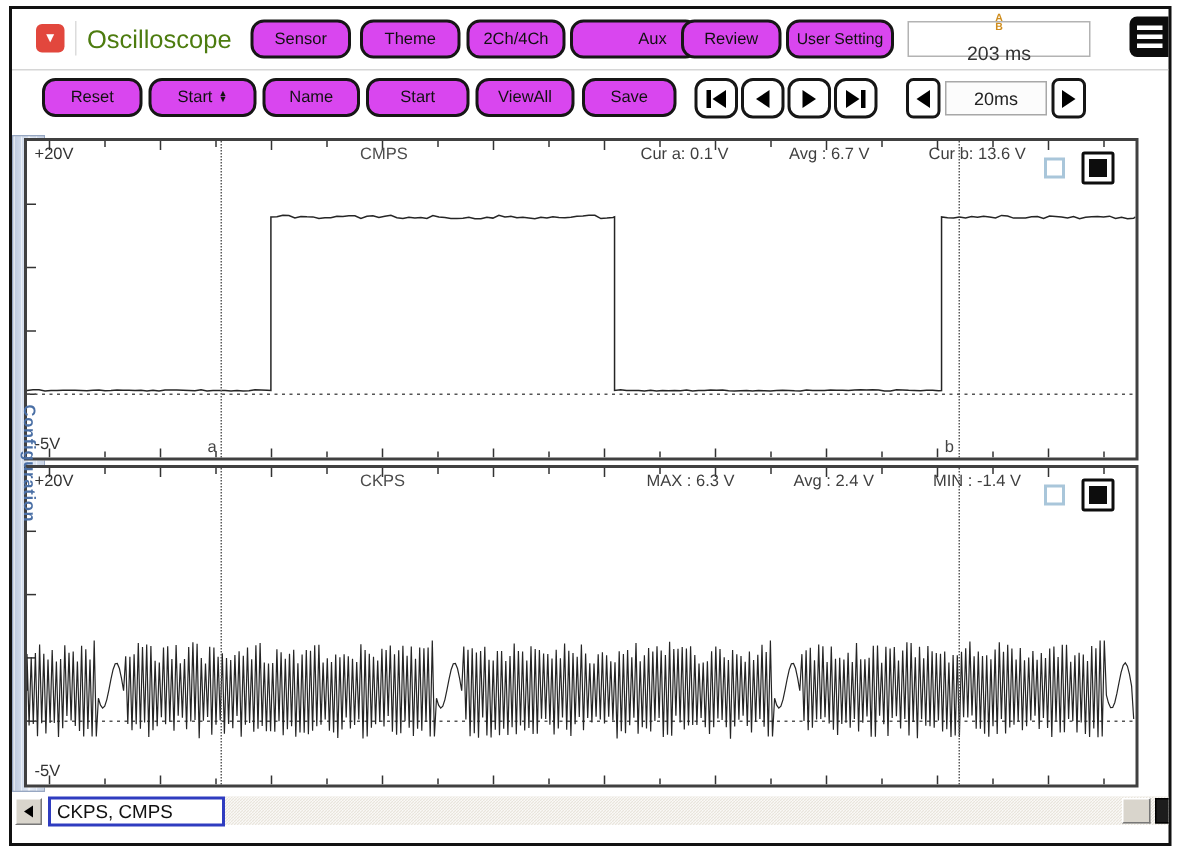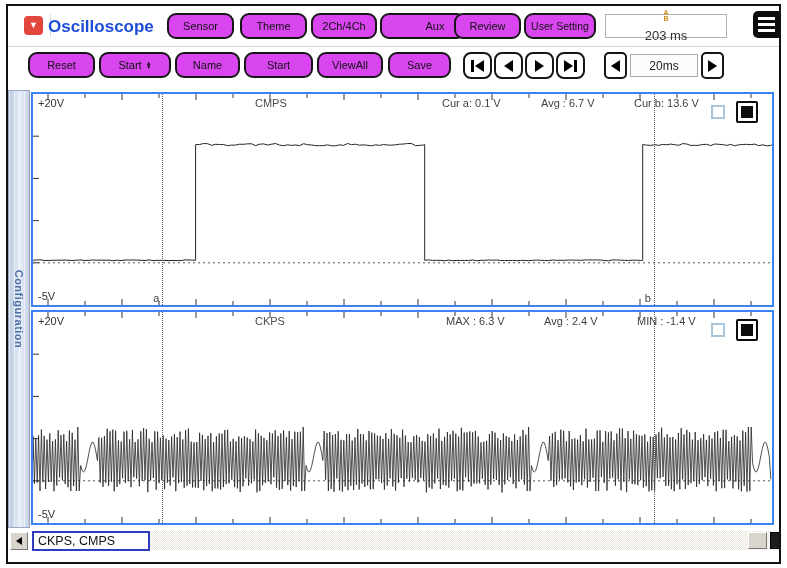--- a/index.html
+++ b/index.html
@@ -6,21 +6,21 @@
   .stage{position:relative;width:787px;height:568px;background:#fff;
          font-family:"Liberation Sans",sans-serif;color:#222;}
   .window{position:absolute;left:6px;top:4px;right:6px;bottom:4px;
           border:2px solid #111;background:#fff;overflow:hidden;}
 
   
   .appicon{position:absolute;left:16px;top:10px;width:19px;height:19px;background:#e2473d;
            border-radius:4px;display:flex;align-items:center;justify-content:center;
            color:#fff;font-size:9px;line-height:1;cursor:pointer;}
   .vdiv{position:absolute;left:42px;top:8px;width:1px;height:23px;background:#dcdcdc;}
-  .apptitle{position:absolute;left:40px;top:11px;font-size:17px;font-weight:bold;color:#1d4ed8;}
+  .apptitle{position:absolute;left:50px;top:11px;font-size:17px;font-weight:normal;color:#4d7c0f;}
   .btn{position:absolute;height:26px;border:2px solid #161616;border-radius:9px;background:#d946ef;
        font-family:"Liberation Sans",sans-serif;font-size:11px;color:#111;display:flex;
        align-items:center;justify-content:center;gap:4px;padding:0;cursor:pointer;box-sizing:border-box;}
   .spin{display:flex;flex-direction:column;line-height:4px;font-size:6px;color:#111;}
   .hr1{position:absolute;left:0;right:0;top:40px;height:1px;background:#d6d6d6;}
   .timebox{position:absolute;left:597px;top:8px;width:122px;height:24px;border:1px solid #b3b3b3;
            background:#fff;display:flex;align-items:center;justify-content:center;gap:6px;
            font-size:13px;color:#333;box-sizing:border-box;flex-direction:column;}
   .abicon{display:flex;flex-direction:column;align-items:center;line-height:6px;
           font-size:7px;font-weight:bold;color:#cf8d1d;}
@@ -48,21 +48,21 @@
   .sidebar{position:absolute;left:0;top:84px;width:22px;height:438px;box-sizing:border-box;
            border:1px solid #97a7c2;cursor:pointer;
            background:linear-gradient(90deg,#bcc9df 0%,#e7eef8 55%,#c6d2e5 100%);}
   .sidebar:after{content:"";position:absolute;inset:0;
            background:repeating-linear-gradient(90deg,rgba(255,255,255,.55) 0 1px,transparent 1px 5px);}
   .sidebar span{position:absolute;left:4px;top:50%;transform:translateY(-50%);
            writing-mode:vertical-rl;font-size:11px;font-weight:bold;color:#4a6fa5;
            letter-spacing:.5px;z-index:2;}
 
   
-  .panel{position:absolute;left:23px;width:743px;height:215px;border:2px solid #3b82f6;
+  .panel{position:absolute;left:8px;width:743px;height:215px;border:2px solid #404040;
          background:#fff;box-sizing:border-box;}
   .wave{position:absolute;left:0;top:0;}
   .plabel{position:absolute;font-size:11px;color:#333;z-index:3;}
   .ptitle{position:absolute;font-size:11px;color:#4c4c4c;z-index:3;}
   .pstat{position:absolute;top:3px;font-size:11px;color:#3f3f3f;white-space:nowrap;z-index:3;}
   .cursor-line{position:absolute;top:0;bottom:0;width:0;border-left:1px dotted #5a5a5a;z-index:2;}
   .cursor-tag{position:absolute;bottom:1px;font-size:11px;color:#444;z-index:3;}
   .cb-blue{position:absolute;left:678px;top:11px;width:14px;height:14px;border:2px solid #a9c6da;
            background:#fff;box-sizing:border-box;cursor:pointer;z-index:3;}
   .cb-black{position:absolute;left:703px;top:7px;width:22px;height:22px;border:2px solid #0d0d0d;

